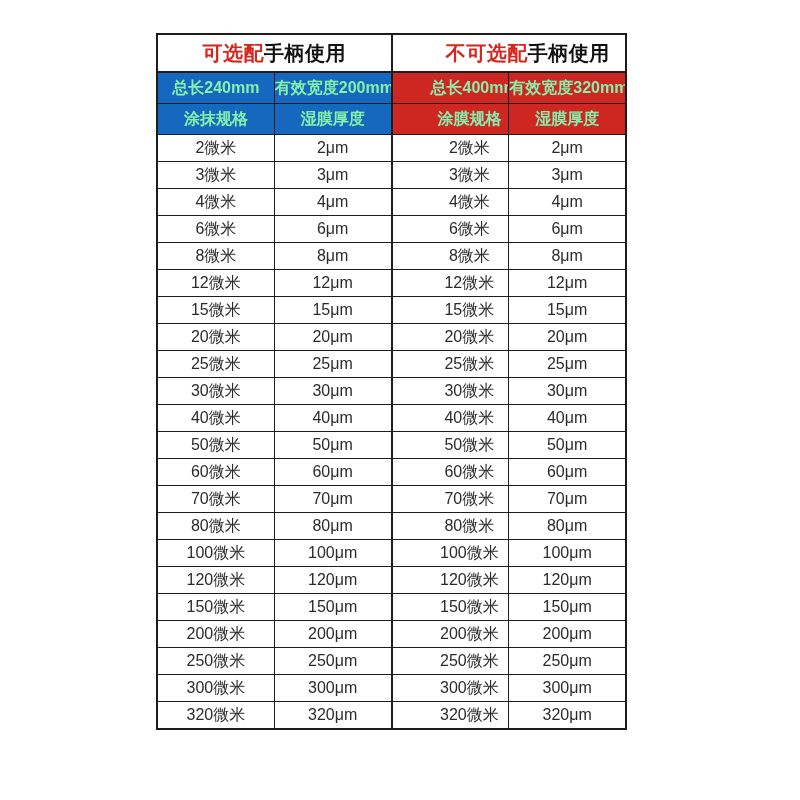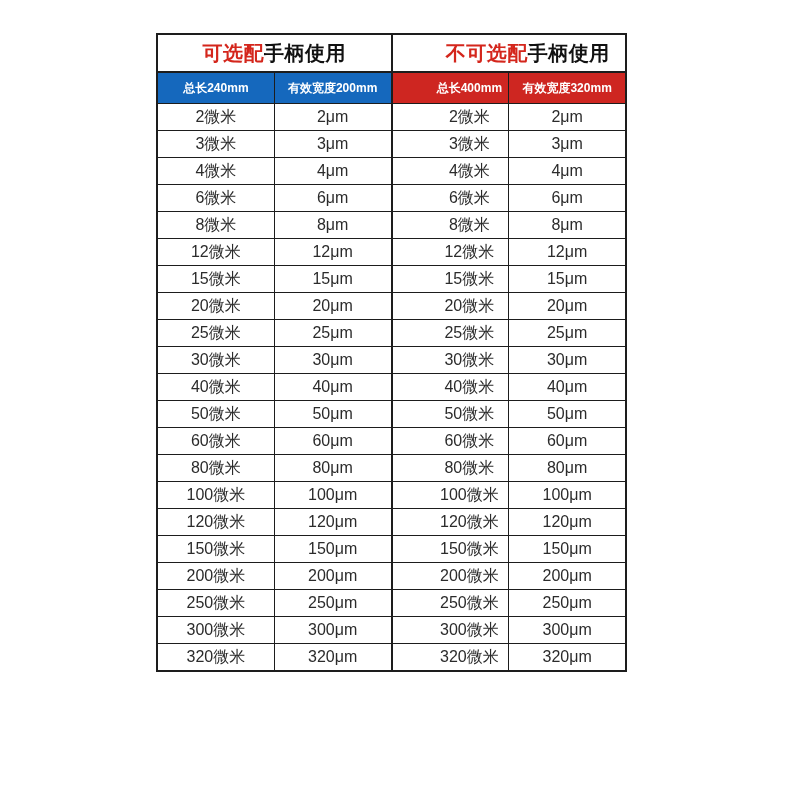--- a/index.html
+++ b/index.html
@@ -44,23 +44,23 @@
     font-weight: bold;
     color: #111111;
     letter-spacing: 0.5px;
     border-bottom: 2px solid var(--border, #1d1d1d);
   }
   tr.title-row .accent {
     color: var(--titleRed, #d4261c);
   }
   tr.dim-row th, tr.col-row th {
     height: 30px;
-    font-size: 12px;
+    font-size: 16px;
     font-weight: bold;
-    color: #ffffff;
+    color: #86efac;
   }
   .bg-blue { background: var(--blue, #1568bd); }
   .bg-red  { background: var(--red, #ce2621); }
   tbody td {
     height: 26px;
     font-size: 16px;
     font-weight: 400;
     color: #2b2b2b;
     background: #ffffff;
   }
@@ -74,20 +74,26 @@
       <tr class="title-row">
         <th colspan="2"><span class="accent">可选配</span><span>手柄使用</span></th>
         <th colspan="2" class="mid"><span class="accent">不可选配</span><span>手柄使用</span></th>
       </tr>
       <tr class="dim-row">
         <th class="bg-blue">总长240mm</th>
         <th class="bg-blue">有效宽度200mm</th>
         <th class="bg-red mid">总长400mm</th>
         <th class="bg-red">有效宽度320mm</th>
       </tr>
+      <tr class="col-row">
+        <th class="bg-blue">涂抹规格</th>
+        <th class="bg-blue">湿膜厚度</th>
+        <th class="bg-red mid">涂膜规格</th>
+        <th class="bg-red">湿膜厚度</th>
+      </tr>
     </thead>
     <tbody>
         <tr>
           <td>2微米</td>
           <td>2μm</td>
           <td class="mid">2微米</td>
           <td>2μm</td>
         </tr>
         <tr>
           <td>3微米</td>
@@ -153,20 +159,26 @@
           <td>50微米</td>
           <td>50μm</td>
           <td class="mid">50微米</td>
           <td>50μm</td>
         </tr>
         <tr>
           <td>60微米</td>
           <td>60μm</td>
           <td class="mid">60微米</td>
           <td>60μm</td>
+        </tr>
+        <tr>
+          <td>70微米</td>
+          <td>70μm</td>
+          <td class="mid">70微米</td>
+          <td>70μm</td>
         </tr>
         <tr>
           <td>80微米</td>
           <td>80μm</td>
           <td class="mid">80微米</td>
           <td>80μm</td>
         </tr>
         <tr>
           <td>100微米</td>
           <td>100μm</td>

